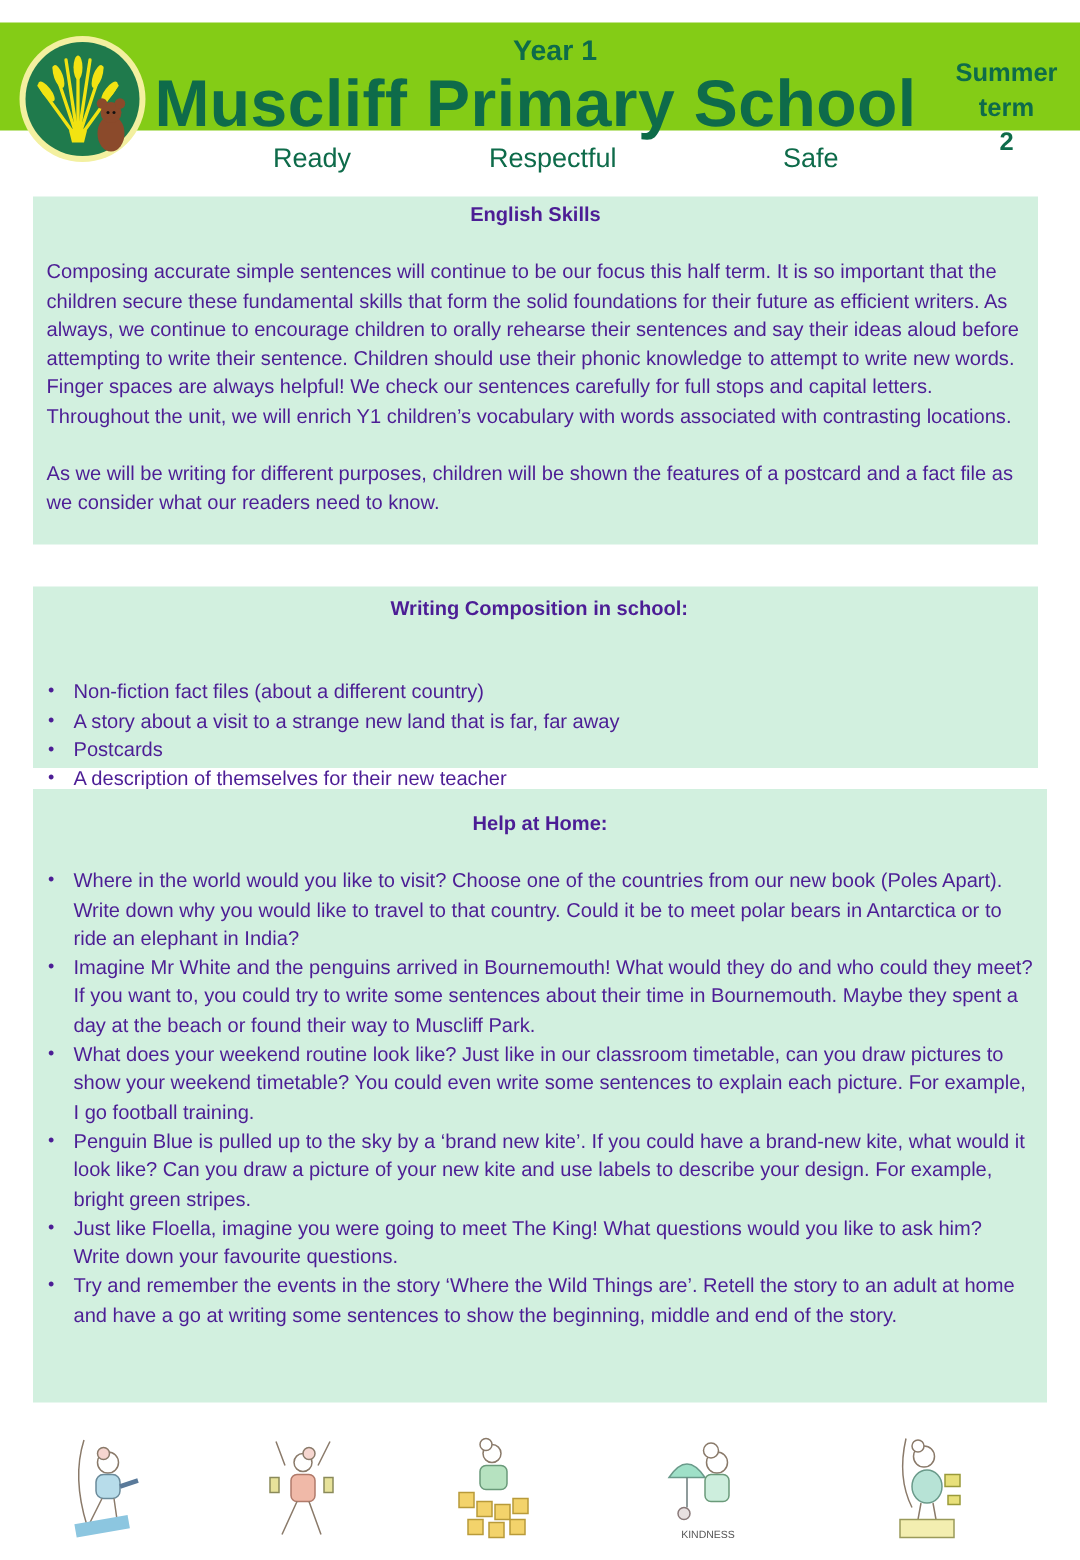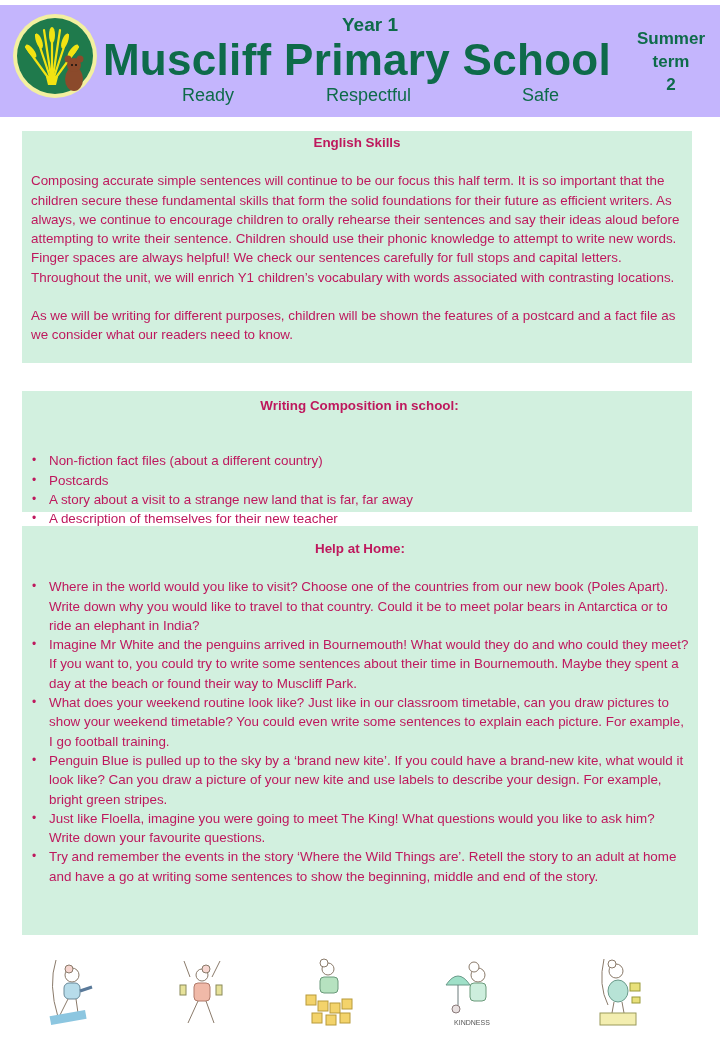--- a/index.html
+++ b/index.html
@@ -1,23 +1,23 @@
 <!DOCTYPE html>
 <html><head>
 <meta charset="utf-8">
 <style>
   html, body { margin: 0; padding: 0; background: #ffffff; }
   body { width: 720px; height: 1040px; position: relative; overflow: hidden; font-family: "Liberation Sans", sans-serif; color: #111; }
-  .header { position: absolute; left: 0; top: 5px; width: 720px; height: 112px; background: #c4b5fd; }
+  .header { position: absolute; left: 0; top: 15px; width: 720px; height: 72px; background: #84cc16; }
   .logo { position: absolute; left: 12px; top: 8px; width: 86px; height: 86px; }
   .year { position: absolute; left: 0; width: 740px; top: 9px; text-align: center; font-weight: bold; font-size: 19px; color: #0e6b4a; }
   .school { position: absolute; left: 0; width: 714px; top: 30px; text-align: center; font-weight: bold; font-size: 44px; color: #0e6b4a; letter-spacing: 0.3px; }
   .value { position: absolute; top: 80px; font-weight: normal; font-size: 18px; color: #0e6b4a; }
   .term { position: absolute; right: 14px; top: 22px; width: 70px; text-align: center; font-weight: bold; font-size: 17px; line-height: 23px; color: #0e6b4a; }
-  .box { position: absolute; background: #d2f0df; font-family: "Liberation Sans", sans-serif; font-size: 13.4px; line-height: 19.3px; color: #be185d; box-sizing: border-box; }
+  .box { position: absolute; background: #d2f0df; font-family: "Liberation Sans", sans-serif; font-size: 13.4px; line-height: 19.3px; color: #4c1d95; box-sizing: border-box; }
   .box h2 { margin: 0; font-size: 13.4px; font-weight: bold; text-align: center; }
   .box p { margin: 0; }
   .box ul { margin: 0; padding: 0; list-style: none; }
   .box li { position: relative; padding-left: 18px; }
   .box li::before { content: "\2022"; position: absolute; left: 1px; top: 0; font-size: 12px; }
   #english { left: 22px; top: 131px; width: 670px; height: 232px; padding: 2px 9px 0 9px; }
   #writing { left: 22px; top: 391px; width: 670px; height: 121px; padding: 5px 4px 0 9px; }
   #help { left: 22px; top: 526px; width: 676px; height: 409px; padding: 13px 9px 0 9px; }
   .mouse { position: absolute; top: 955px; width: 60px; height: 75px; }
 </style>
@@ -69,22 +69,22 @@
 <section class="box" id="english">
   <h2>English Skills</h2>
   <p style="margin-top:19px;">Composing accurate simple sentences will continue to be our focus this half term. It is so important that the children secure these fundamental skills that form the solid foundations for their future as efficient writers. As always, we continue to encourage children to orally rehearse their sentences and say their ideas aloud before attempting to write their sentence. Children should use their phonic knowledge to attempt to write new words. Finger spaces are always helpful! We check our sentences carefully for full stops and capital letters. Throughout the unit, we will enrich Y1 children’s vocabulary with words associated with contrasting locations.</p>
   <p style="margin-top:19px;">As we will be writing for different purposes, children will be shown the features of a postcard and a fact file as we consider what our readers need to know.</p>
 </section>
 
 <section class="box" id="writing">
   <h2>Writing Composition in school:</h2>
   <ul style="margin-top:36px;">
     <li>Non-fiction fact files (about a different country)</li>
+    <li>A story about a visit to a strange new land that is far, far away</li>
     <li>Postcards</li>
-    <li>A story about a visit to a strange new land that is far, far away</li>
     <li>A description of themselves for their new teacher</li>
   </ul>
 </section>
 
 <section class="box" id="help">
   <h2>Help at Home:</h2>
   <ul style="margin-top:19px;">
     <li>Where in the world would you like to visit? Choose one of the countries from our new book (Poles Apart). Write down why you would like to travel to that country. Could it be to meet polar bears in Antarctica or to ride an elephant in India?</li>
     <li>Imagine Mr White and the penguins arrived in Bournemouth! What would they do and who could they meet? If you want to, you could try to write some sentences about their time in Bournemouth. Maybe they spent a day at the beach or found their way to Muscliff Park.</li>
     <li>What does your weekend routine look like? Just like in our classroom timetable, can you draw pictures to show your weekend timetable? You could even write some sentences to explain each picture. For example, I go football training.</li>

